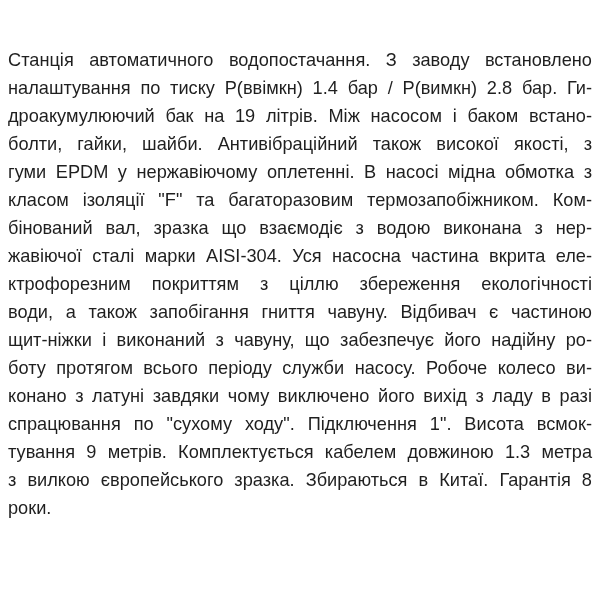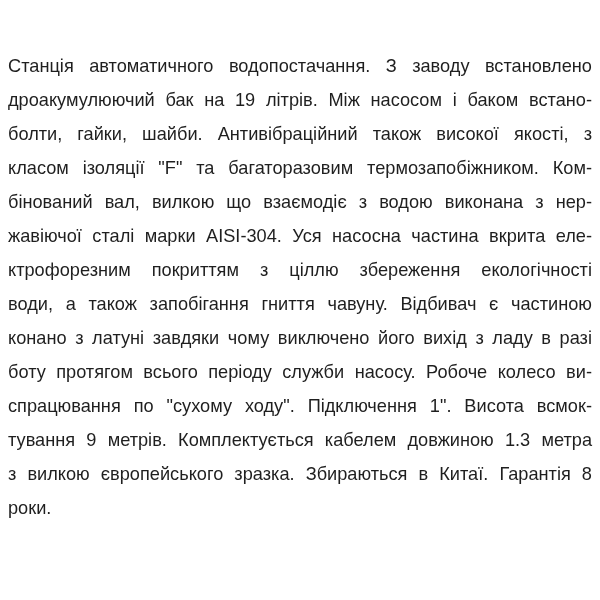--- a/index.html
+++ b/index.html
@@ -23,40 +23,42 @@
     font-family: "Liberation Sans", "DejaVu Sans", sans-serif;
     font-size: 18.2px;
     line-height: 28px;
     color: #1f1f1f;
     -webkit-font-smoothing: antialiased;
   }
   .text-line {
     text-align: justify;
     text-align-last: justify;
     white-space: normal;
-    margin-top: 6px;
   }
   .text-line.last-line {
     text-align: right;
     text-align-last: left;
   }
 </style>
 </head>
 <body style="background: rgb(255, 255, 255);">
 
 <div class="page">
   <div class="text-block" id="lines-container" style="color: rgb(31, 31, 31);">
       <div class="text-line">Станція автоматичного водопостачання. З заводу встановлено</div>
+      <div class="text-line">налаштування по тиску Р(ввімкн) 1.4 бар / Р(вимкн) 2.8 бар. Ги-</div>
       <div class="text-line">дроакумулюючий бак на 19 літрів. Між насосом і баком встано-</div>
       <div class="text-line">болти, гайки, шайби. Антивібраційний також високої якості, з</div>
+      <div class="text-line">гуми EPDM у нержавіючому оплетенні. В насосі мідна обмотка з</div>
       <div class="text-line">класом ізоляції "F"  та багаторазовим термозапобіжником. Ком-</div>
-      <div class="text-line">бінований вал, вилкою що взаємодіє з водою виконана з нер-</div>
+      <div class="text-line">бінований вал, зразка що взаємодіє з водою виконана з нер-</div>
       <div class="text-line">жавіючої сталі марки AISI-304.  Уся насосна частина вкрита еле-</div>
       <div class="text-line">ктрофорезним покриттям з ціллю збереження екологічності</div>
       <div class="text-line">води, а також запобігання гниття чавуну. Відбивач є частиною</div>
+      <div class="text-line">щит-ніжки і виконаний з чавуну, що забезпечує його надійну ро-</div>
+      <div class="text-line">боту протягом всього періоду служби насосу. Робоче колесо ви-</div>
       <div class="text-line">конано з латуні завдяки чому виключено його вихід з ладу  в разі</div>
-      <div class="text-line">боту протягом всього періоду служби насосу. Робоче колесо ви-</div>
       <div class="text-line">спрацювання по "сухому ходу". Підключення 1". Висота всмок-</div>
       <div class="text-line">тування 9 метрів. Комплектується кабелем довжиною 1.3 метра</div>
       <div class="text-line">з вилкою європейського зразка. Збираються в Китаї. Гарантія 8</div>
       <div class="text-line last-line">роки.</div>
     </div>
 </div>
 
 </body></html>

